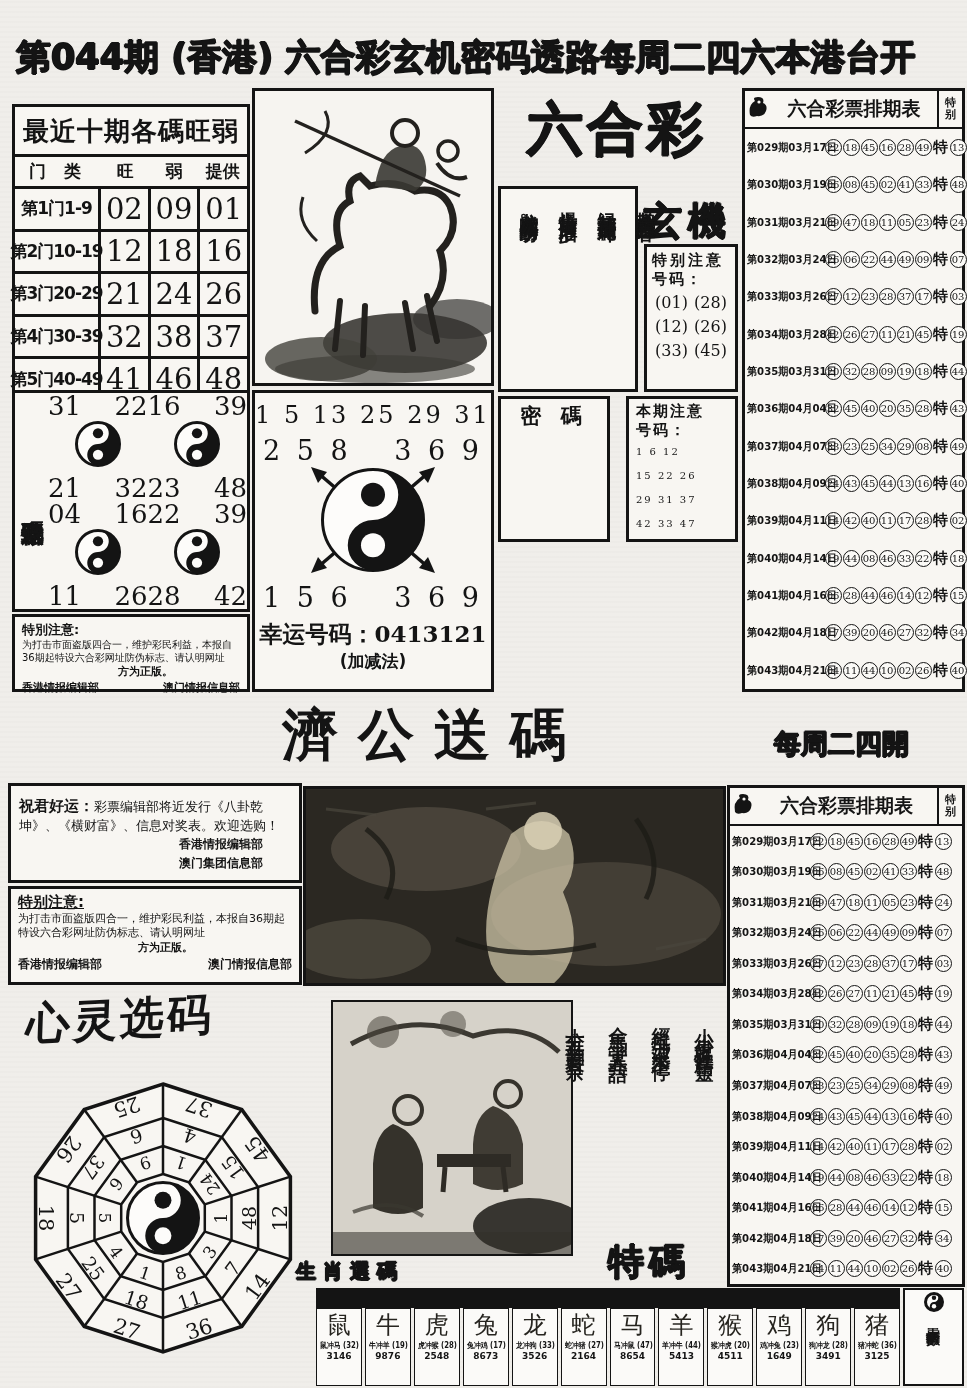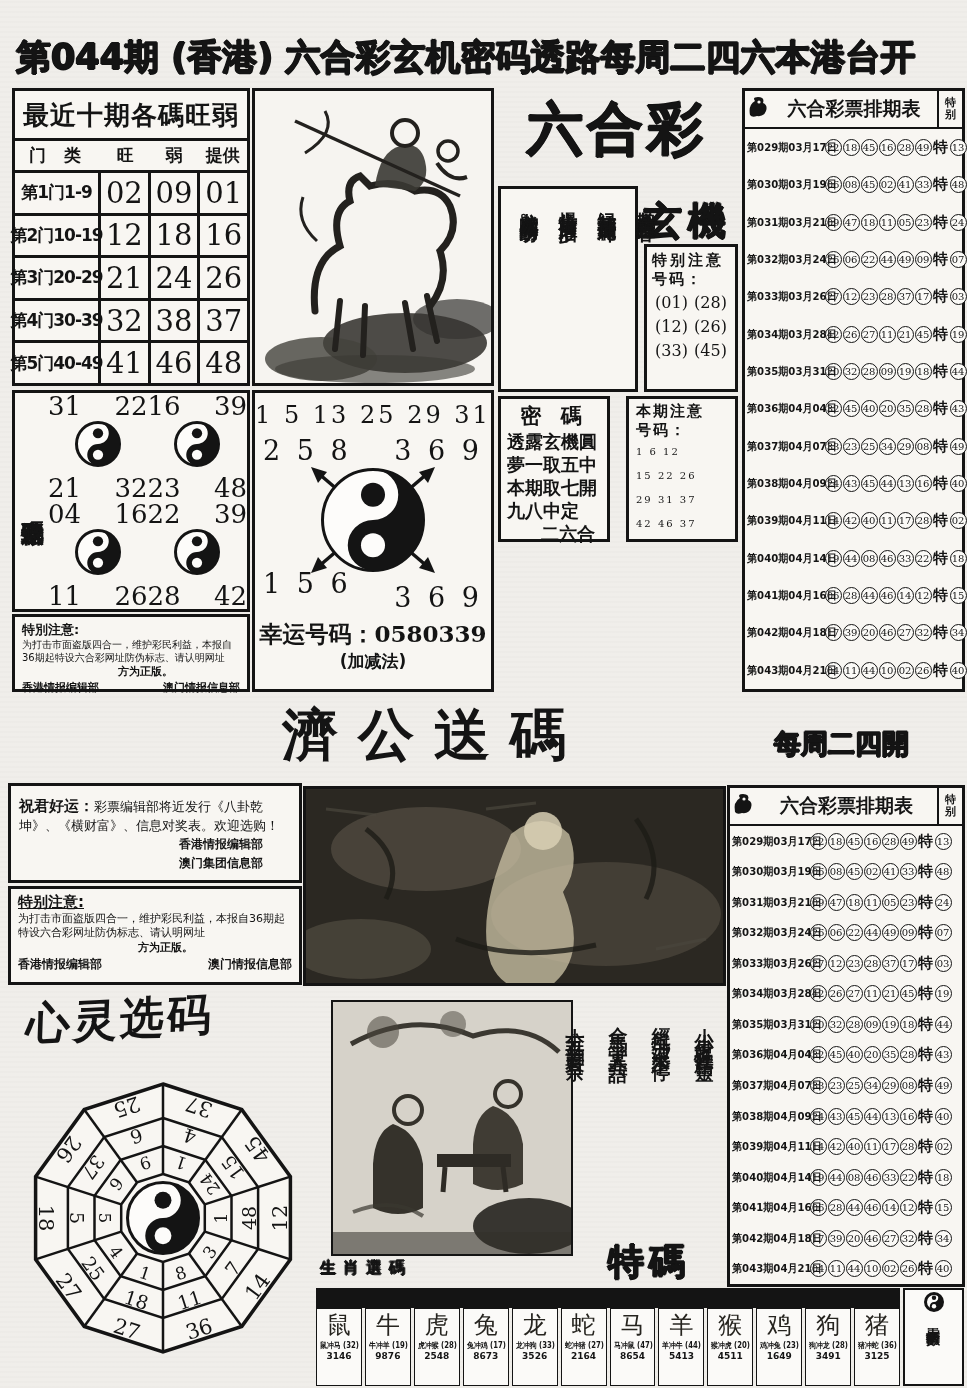--- a/index.html
+++ b/index.html
@@ -8,21 +8,21 @@
 #page{position:relative;width:967px;height:1388px;background:#f0eeea;overflow:hidden;
  background-image:repeating-linear-gradient(0deg,rgba(0,0,0,.012) 0 2px,transparent 2px 5px);}
 .abs{position:absolute;}
 .box{position:absolute;border:3px solid #141414;background:#f8f6f2;}
 .vtext{writing-mode:vertical-rl;text-orientation:upright;}
 .fat{text-shadow:1px 0 #141414,-1px 0 #141414,0 1px #141414,0 -1px #141414;}
 
 #top-header{left:16px;top:34px;width:944px;font-size:35px;font-weight:bold;white-space:nowrap;letter-spacing:0px;}
 
 
-#hotcold{left:12px;top:88px;width:238px;height:298px;display:flex;flex-direction:column;}
+#hotcold{left:12px;top:104px;width:238px;height:298px;display:flex;flex-direction:column;}
 .hc-title{font-size:26px;font-weight:bold;text-align:center;padding:7px 0 5px;border-bottom:3px solid #141414;letter-spacing:1px;}
 .hc-head{display:flex;border-bottom:3px solid #141414;font-weight:bold;font-size:17px;height:32px;align-items:center;text-align:center;}
 .hc-head .c0{width:86px;letter-spacing:6px;}
 .hc-head .c{flex:1;}
 .hc-rows{flex:1;display:flex;flex-direction:column;}
 .hc-row{flex:1;display:flex;border-bottom:3px solid #141414;align-items:stretch;}
 .hc-row:last-child{border-bottom:none;}
 .hc-cat{width:86px;font-weight:bold;font-size:17px;display:flex;align-items:center;justify-content:center;border-right:3px solid #141414;letter-spacing:-1px;white-space:nowrap;}
 .hc-num{flex:1;display:flex;align-items:center;justify-content:center;font-size:29px;font-family:"DejaVu Serif",serif;border-right:3px solid #141414;}
 .hc-num:last-child{border-right:none;}
@@ -45,21 +45,21 @@
 .n-sigs{display:flex;justify-content:space-between;font-weight:bold;font-size:11px;margin-top:1px;}
 
 
 #warrior{left:252px;top:88px;width:242px;height:298px;border:3px solid #141414;background:#f6f4f0;}
 
 
 #mystic{left:252px;top:390px;width:242px;height:302px;}
 .m-numbers{font-size:24px;font-family:"DejaVu Serif",serif;text-align:center;margin-top:8px;letter-spacing:3px;white-space:nowrap;}
 .m-mid{position:relative;height:186px;}
 .m-corner{position:absolute;font-size:27px;font-family:"DejaVu Serif",serif;letter-spacing:4px;}
-.mc-tl{left:8px;top:6px;} .mc-tr{right:8px;top:6px;} .mc-bl{left:8px;bottom:16px;} .mc-br{right:8px;bottom:2px;}
+.mc-tl{left:8px;top:6px;} .mc-tr{right:8px;top:6px;} .mc-bl{left:8px;bottom:2px;} .mc-br{right:8px;bottom:2px;}
 .m-arrows{position:absolute;left:50%;top:50%;transform:translate(-50%,-50%);}
 .m-yy{position:absolute;left:50%;top:50%;transform:translate(-50%,-50%);}
 .m-lucky{text-align:center;font-size:23px;font-weight:bold;font-family:"DejaVu Serif",serif;margin-top:4px;}
 .m-method{text-align:center;font-size:17px;font-weight:bold;}
 
 
 #brand-title{left:496px;top:92px;width:242px;font-size:56px;font-weight:bold;text-align:center;letter-spacing:4px;white-space:nowrap;}
 #brand-sub{left:644px;top:196px;width:94px;font-size:38px;font-weight:bold;letter-spacing:6px;white-space:nowrap;}
 #poem-box{left:498px;top:186px;width:140px;height:206px;padding:8px 6px;}
 .poem-cols{writing-mode:vertical-rl;text-orientation:upright;height:100%;font-size:19px;font-weight:bold;line-height:32px;letter-spacing:2px;}
@@ -109,21 +109,21 @@
 #notice2 .n-body{font-size:11px;}
 #notice2 .n-title{font-size:15px;text-decoration:underline;}
 #notice2 .n-line2{margin-left:120px;}
 #notice2 .n-sigs{font-size:12px;}
 
 #mind-title{left:26px;top:990px;font-size:44px;font-weight:bold;letter-spacing:3px;transform:rotate(-3deg) skewX(-5deg);white-space:nowrap;}
 #decagon{left:10px;top:1046px;width:306px;height:340px;}
 
 #jigong{left:303px;top:786px;width:423px;height:200px;border:3px solid #141414;}
 #scholars{left:331px;top:1000px;width:242px;height:256px;border:2px solid #141414;}
-#zlabel{left:320px;top:1258px;width:270px;font-size:16px;font-weight:normal;letter-spacing:7px;white-space:nowrap;}
+#zlabel{left:296px;top:1258px;width:270px;font-size:20px;font-weight:bold;letter-spacing:7px;white-space:nowrap;}
 
 #zpoem{left:582px;top:1012px;width:140px;height:240px;font-size:19px;font-weight:bold;font-family:"DejaVu Serif",serif;line-height:34px;letter-spacing:6px;}
 #zpoem-label{left:608px;top:1238px;font-size:36px;font-weight:bold;letter-spacing:5px;white-space:nowrap;}
 
 #zbar{left:316px;top:1288px;width:584px;height:20px;background:#141414;}
 #zstrip{left:316px;top:1308px;width:584px;height:78px;display:flex;gap:3px;}
 .zcell{flex:1;border:1.5px solid #141414;background:#fbfaf8;text-align:center;padding-top:1px;overflow:hidden;}
 .zanimal{font-size:24px;line-height:30px;color:#26241f;}
 .zname{font-size:8px;white-space:nowrap;transform:scaleX(.86);font-weight:bold;}
 .zcode{font-size:9px;font-weight:bold;}
@@ -285,21 +285,21 @@
         </svg>
       </div>
       <div class="m-yy"><svg width="104" height="104" viewBox="0 0 104 104">
             <circle cx="52" cy="52" r="50.5" fill="#fdfcfa" stroke="#141414" stroke-width="3"></circle>
             <path d="M 52 1.5 A 50.5 50.5 0 0 1 52 102.5 A 25.25 25.25 0 0 1 52 52 A 25.25 25.25 0 0 0 52 1.5 Z" fill="#141414"></path>
             <circle cx="52" cy="26.75" r="12.023809523809524" fill="#141414"></circle>
             <circle cx="52" cy="77.25" r="12.023809523809524" fill="#fdfcfa"></circle>
           </svg></div>
     </div>
     <div class="m-lucky">
-      <span>幸运号码：</span><span>0580339</span>
+      <span>幸运号码：</span><span>0413121</span>
     </div>
     <div class="m-method">(加减法)</div>
   </div>
 
   <div id="brand-title" class="abs fat">六合彩</div>
   <div id="brand-sub" class="abs fat">玄機</div>
   <div id="poem-box" class="box">
     <div class="poem-cols">
         <div style="margin-left:7px">鹊桑高枝报三春，</div>
         <div style="margin-left:7px">绿草如茵满乾坤。</div>
@@ -315,36 +315,29 @@
         <span>(28)</span>
         <span>(12)</span>
         <span>(26)</span>
         <span>(33)</span>
         <span>(45)</span>
       </div>
   </div>
 
   <div id="secret" class="box">
     <div class="sec-title">密 碼</div>
-    <div id="secret-lines">
-        <div class="sec-line">透露玄機圓</div>
-        <div class="sec-line">夢一取五中</div>
-        <div class="sec-line">本期取七開</div>
-        <div class="sec-line">九八中定</div>
-        <div class="sec-line">二六合</div>
-      </div>
   </div>
   <div id="period-box" class="box">
     <div class="per-title">本期注意</div>
     <div class="per-title">号码：</div>
     <div id="period-rows">
         <div class="per-row">1 6  12</div>
         <div class="per-row">15 22 26</div>
         <div class="per-row">29 31 37</div>
-        <div class="per-row">42 46 37</div>
+        <div class="per-row">42 33 47</div>
       </div>
   </div>
 
 
   <div id="sched-top" class="sched">
       <div class="sched-header">
         <span class="orn"><svg width="22" height="24" viewBox="0 0 22 24">
             <path d="M3 20 Q1 10 8 6 Q5 2 11 2 Q18 2 16 8 Q21 10 19 16 Q17 22 10 21 Q5 23 3 20 Z" fill="#141414"></path>
             <circle cx="12" cy="7" r="1.6" fill="#f8f6f2"></circle>
           </svg></span>

